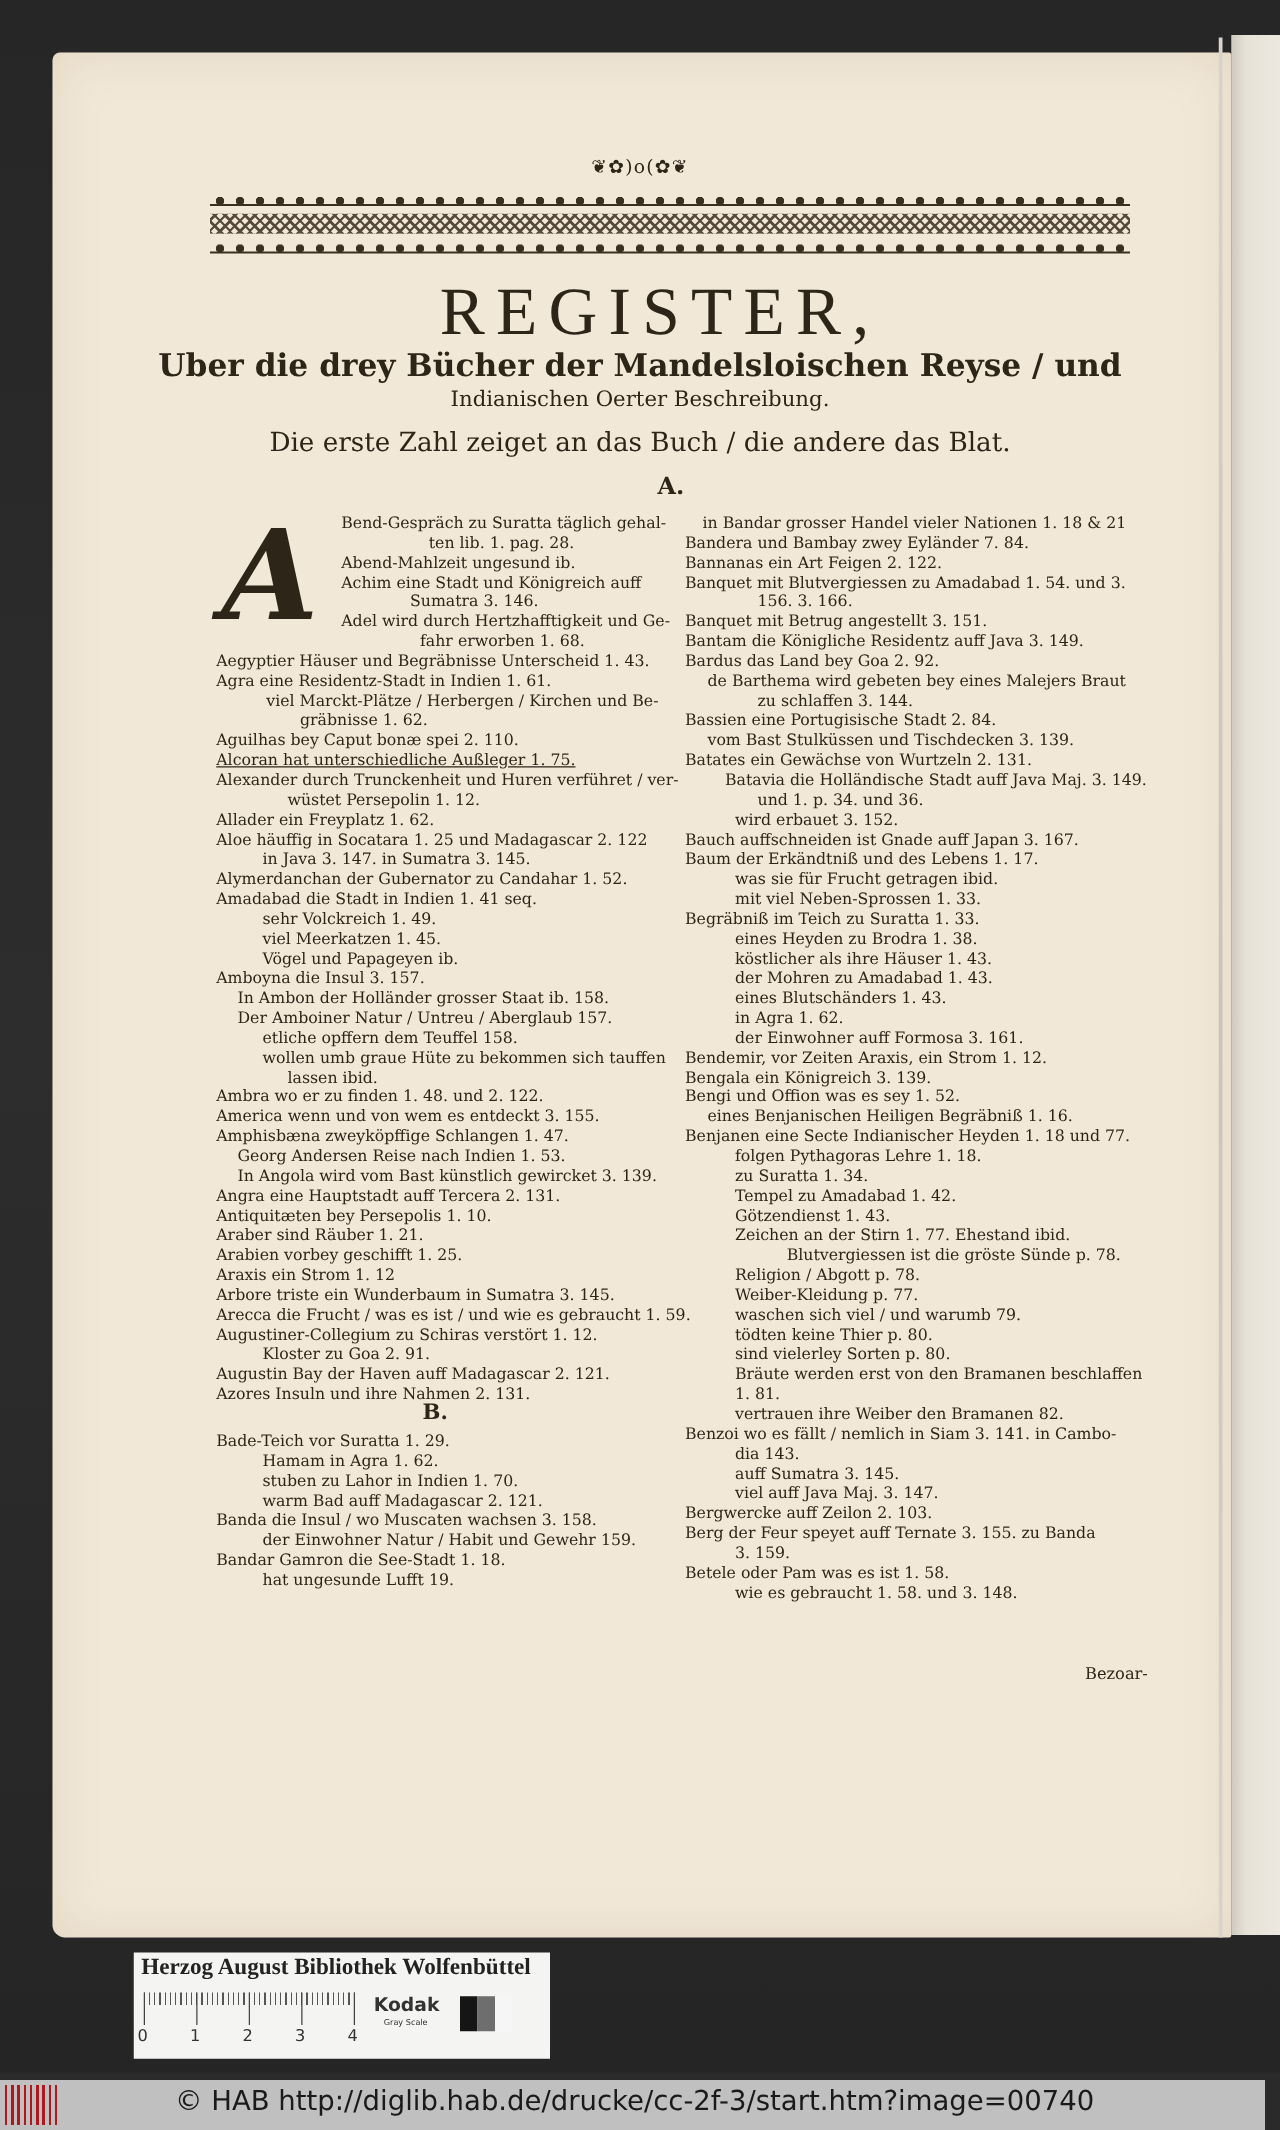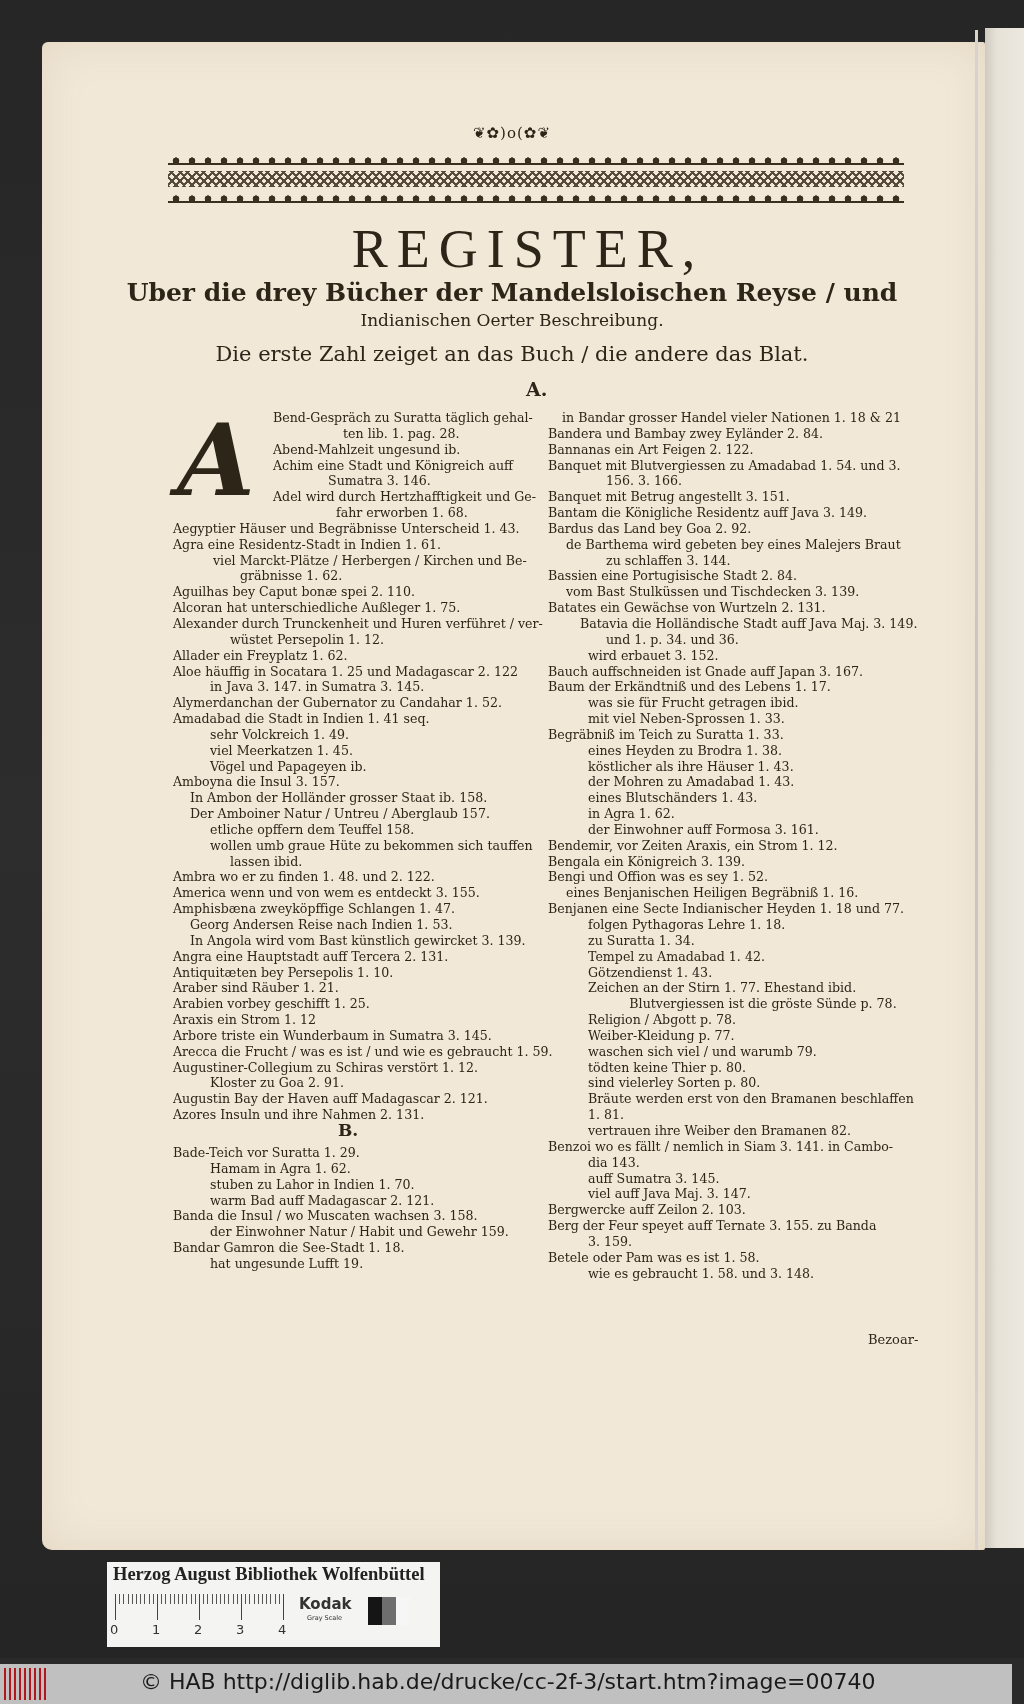--- a/index.html
+++ b/index.html
@@ -162,21 +162,21 @@
     <span class="ln" style="padding-left: 100px;">Abend-Mahlzeit ungesund ib.</span>
     <span class="ln" style="padding-left: 100px;">Achim eine Stadt und Königreich auff</span>
     <span class="ln" style="padding-left: 155px;">Sumatra 3. 146.</span>
     <span class="ln" style="padding-left: 100px;">Adel wird durch Hertzhafftigkeit und Ge-</span>
     <span class="ln" style="padding-left: 163px;">fahr erworben 1. 68.</span>
     <span class="ln" style="padding-left: 0px;">Aegyptier Häuser und Begräbnisse Unterscheid 1. 43.</span>
     <span class="ln" style="padding-left: 0px;">Agra eine Residentz-Stadt in Indien 1. 61.</span>
     <span class="ln" style="padding-left: 40px;">viel Marckt-Plätze / Herbergen / Kirchen und Be-</span>
     <span class="ln" style="padding-left: 67px;">gräbnisse 1. 62.</span>
     <span class="ln" style="padding-left: 0px;">Aguilhas bey Caput bonæ spei 2. 110.</span>
-    <span class="ln" style="padding-left: 0px;">Alcoran hat unterschiedliche Außleger 1. 75.</span>
+    <span class="ln" style="padding-left: 0px; text-decoration: underline;">Alcoran hat unterschiedliche Außleger 1. 75.</span>
     <span class="ln" style="padding-left: 0px;">Alexander durch Trunckenheit und Huren verführet / ver-</span>
     <span class="ln" style="padding-left: 57px;">wüstet Persepolin 1. 12.</span>
     <span class="ln" style="padding-left: 0px;">Allader ein Freyplatz 1. 62.</span>
     <span class="ln" style="padding-left: 0px;">Aloe häuffig in Socatara 1. 25 und Madagascar 2. 122</span>
     <span class="ln" style="padding-left: 37px;">in Java 3. 147. in Sumatra 3. 145.</span>
     <span class="ln" style="padding-left: 0px;">Alymerdanchan der Gubernator zu Candahar 1. 52.</span>
     <span class="ln" style="padding-left: 0px;">Amadabad die Stadt in Indien 1. 41 seq.</span>
     <span class="ln" style="padding-left: 37px;">sehr Volckreich 1. 49.</span>
     <span class="ln" style="padding-left: 37px;">viel Meerkatzen 1. 45.</span>
     <span class="ln" style="padding-left: 37px;">Vögel und Papageyen ib.</span>
@@ -207,21 +207,21 @@
     <span class="ln" style="padding-left: 37px;">Hamam in Agra 1. 62.</span>
     <span class="ln" style="padding-left: 37px;">stuben zu Lahor in Indien 1. 70.</span>
     <span class="ln" style="padding-left: 37px;">warm Bad auff Madagascar 2. 121.</span>
     <span class="ln" style="padding-left: 0px;">Banda die Insul / wo Muscaten wachsen 3. 158.</span>
     <span class="ln" style="padding-left: 37px;">der Einwohner Natur / Habit und Gewehr 159.</span>
     <span class="ln" style="padding-left: 0px;">Bandar Gamron die See-Stadt 1. 18.</span>
     <span class="ln" style="padding-left: 37px;">hat ungesunde Lufft 19.</span>
   </div>
 <div class="col col-right ink" id="col-right">
     <span class="ln" style="padding-left: 14px;">in Bandar grosser Handel vieler Nationen 1. 18 &amp; 21</span>
-    <span class="ln" style="padding-left: 0px;">Bandera und Bambay zwey Eyländer 2. 84.</span>
+    <span class="ln" style="padding-left: 0px;">Bandera und Bambay zwey Eyländer 7. 84.</span>
     <span class="ln" style="padding-left: 0px;">Bannanas ein Art Feigen 2. 122.</span>
     <span class="ln" style="padding-left: 0px;">Banquet mit Blutvergiessen zu Amadabad 1. 54. und 3.</span>
     <span class="ln" style="padding-left: 58px;">156. 3. 166.</span>
     <span class="ln" style="padding-left: 0px;">Banquet mit Betrug angestellt 3. 151.</span>
     <span class="ln" style="padding-left: 0px;">Bantam die Königliche Residentz auff Java 3. 149.</span>
     <span class="ln" style="padding-left: 0px;">Bardus das Land bey Goa 2. 92.</span>
     <span class="ln" style="padding-left: 18px;">de Barthema wird gebeten bey eines Malejers Braut</span>
     <span class="ln" style="padding-left: 58px;">zu schlaffen 3. 144.</span>
     <span class="ln" style="padding-left: 0px;">Bassien eine Portugisische Stadt 2. 84.</span>
     <span class="ln" style="padding-left: 18px;">vom Bast Stulküssen und Tischdecken 3. 139.</span>

